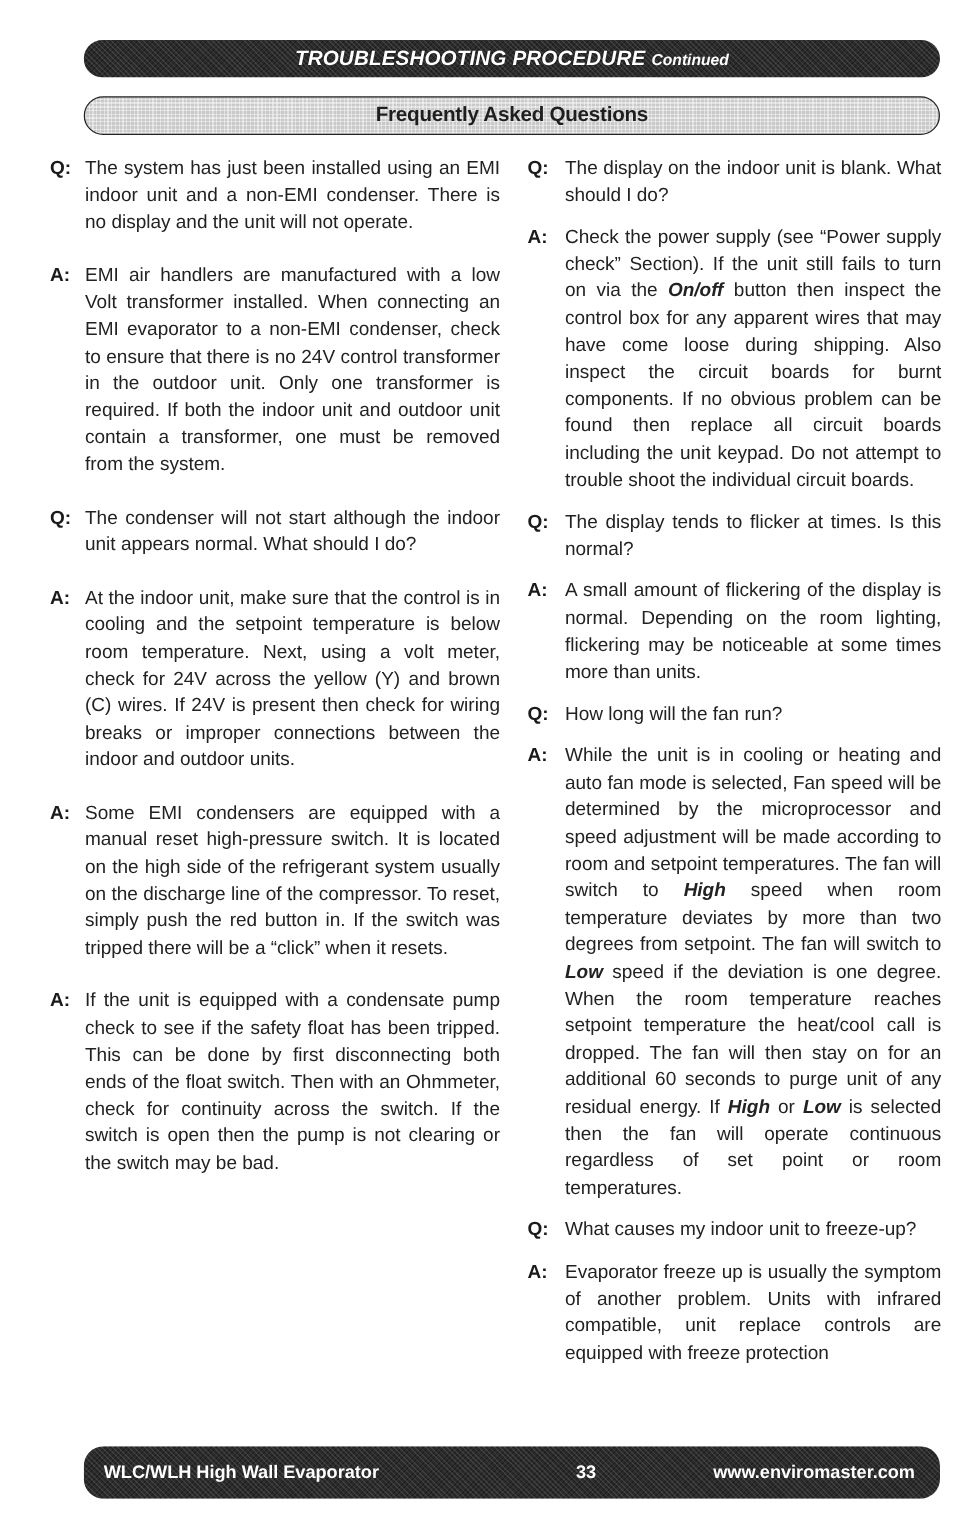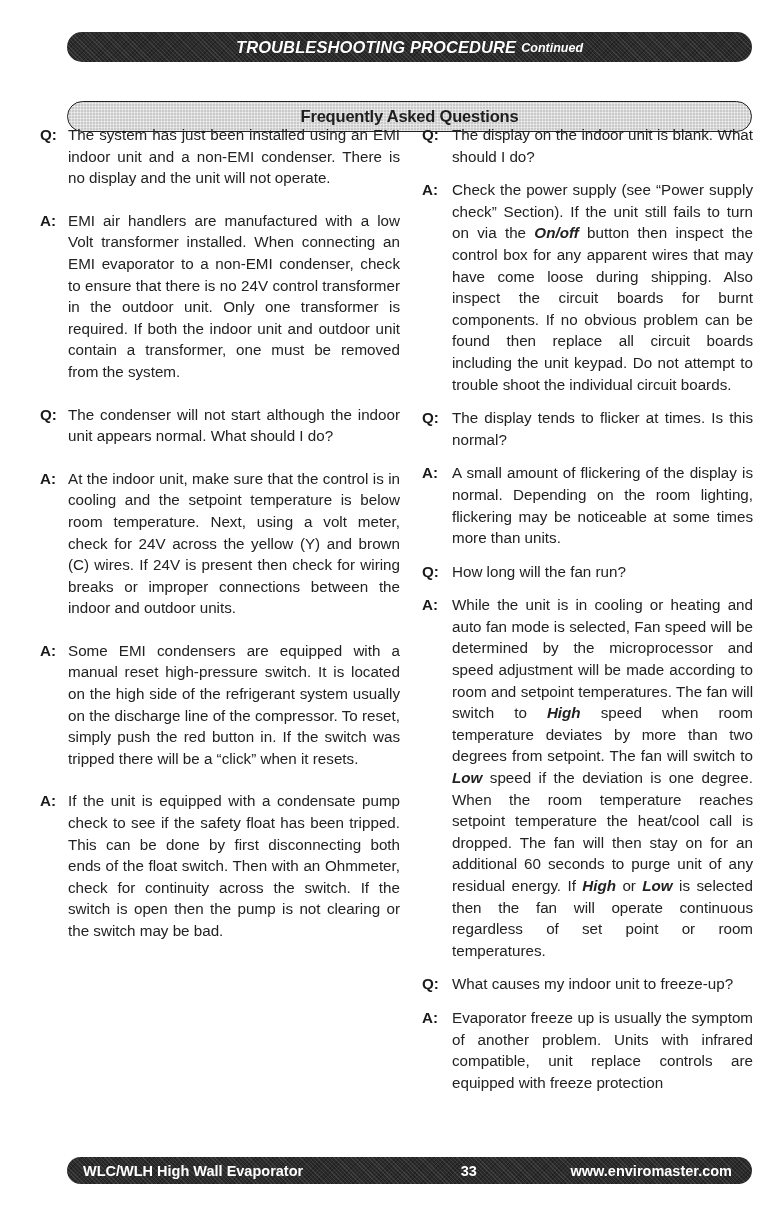--- a/index.html
+++ b/index.html
@@ -30,21 +30,20 @@
         repeating-linear-gradient(-45deg, rgba(0,0,0,0.25) 0 1px, transparent 1px 3px);
       color: #ffffff;
     }
     .bar-light {
       background-color: #c9c9c9;
       background-image:
         repeating-linear-gradient(0deg, rgba(255,255,255,0.45) 0 1px, transparent 1px 3px),
         repeating-linear-gradient(90deg, rgba(255,255,255,0.45) 0 1px, transparent 1px 3px);
       border: 1.5px solid #222;
       color: #1e1e1e;
-      margin-top: 24px;
     }
     #header-bar {
       left: 67px; top: 32px; width: 685px; height: 30px;
     }
     #header-bar .title {
       font-weight: bold;
       font-size: 16.5px;
       letter-spacing: 0.1px;
       text-shadow: 0 0 1px #000;
       font-style: italic;
@@ -60,21 +59,21 @@
     #section-bar {
       left: 67px; top: 77px; width: 685px; height: 31px;
     }
     #section-bar .title {
       font-size: 16.5px;
       font-weight: bold;
       color: #1e1e1e;
       letter-spacing: -0.2px;
     }
     #footer-bar {
-      left: 67px; top: 1157px; width: 685px; height: 27px;
+      left: 67px; top: 1157px; width: 685px; height: 42px;
       justify-content: space-between;
       padding: 0 20px 0 16px;
       font-weight: bold;
       font-size: 14.5px;
     }
     #footer-bar .page-num { margin-left: 64px; }
 
     .column {
       position: absolute;
       top: 124px;

